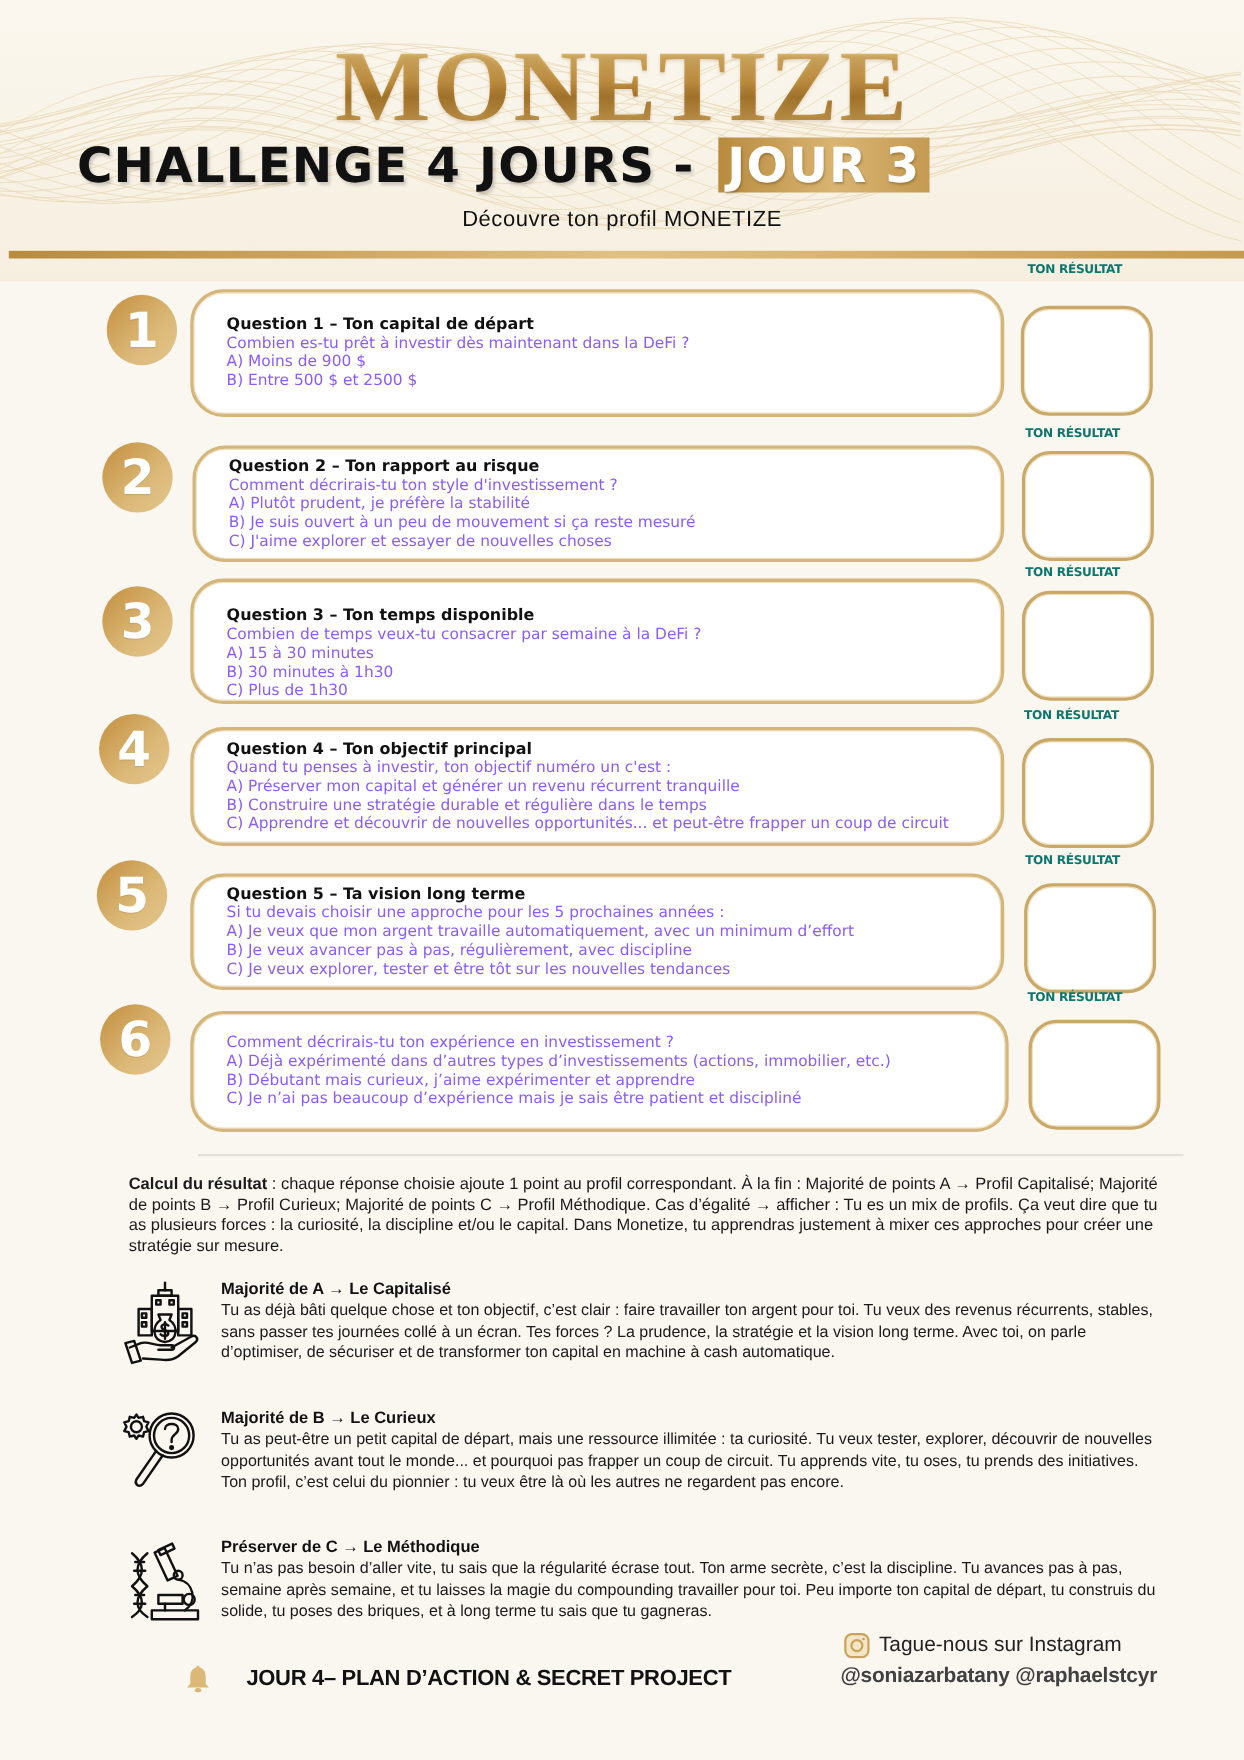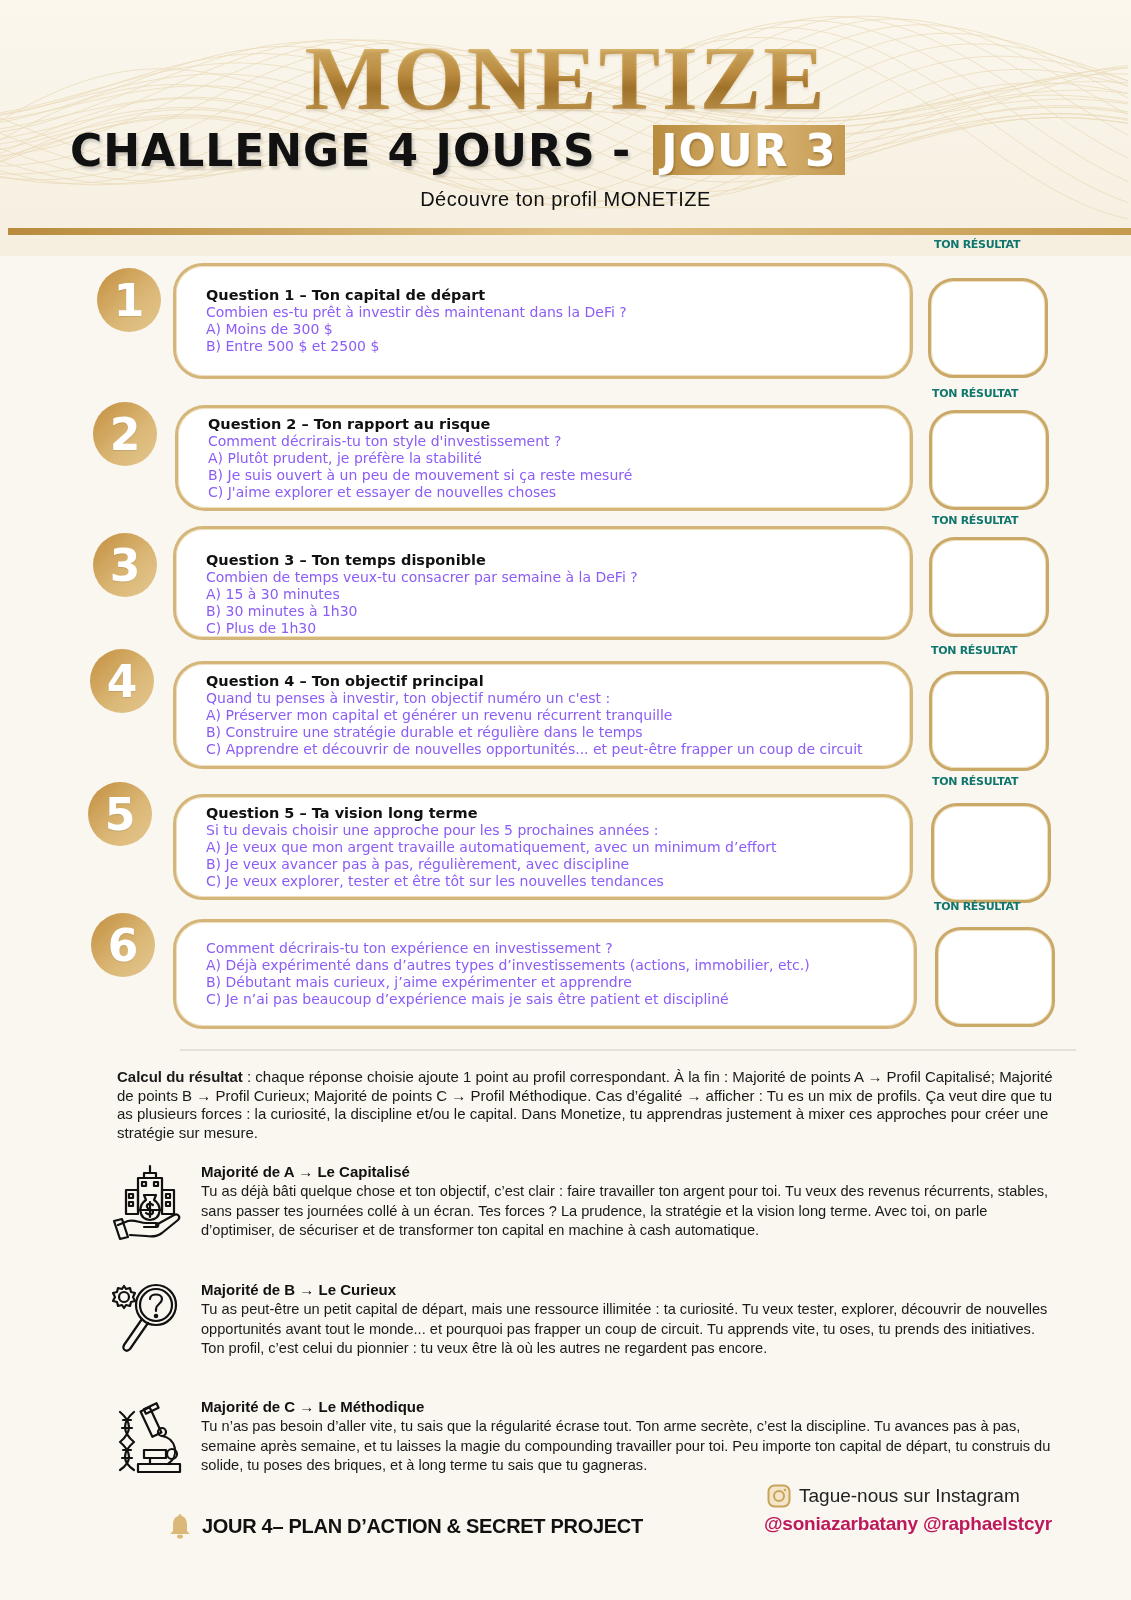--- a/index.html
+++ b/index.html
@@ -97,32 +97,32 @@
     position: absolute; left: 91px; top: 0;
     font-family: "Liberation Sans", sans-serif; font-weight: bold; font-size: 15px; color: #111;
   }
   .profile .pbody {
     position: absolute; left: 91px; top: 19px; width: 850px;
     font-family: "Liberation Sans", sans-serif; font-size: 14.6px; line-height: 19.6px; color: #1a1a1a;
   }
 
   
   .next-day {
-    position: absolute; left: 168px; top: 1513px; display: flex; align-items: center;
+    position: absolute; left: 168px; top: 1513px; display: flex; align-items: center; gap: 22px;
   }
   .next-day .bell { width: 24px; height: 26px; margin-right: 10px; }
   .next-day span {
     font-family: "Liberation Sans", sans-serif; font-weight: bold; font-size: 20px; color: #111; letter-spacing: -0.3px;
   }
   .insta-row { position: absolute; left: 767px; top: 1484px; display: flex; align-items: center; }
   .insta-row .ig { width: 24px; height: 24px; margin-right: 8px; }
   .insta-row span { font-family: "Liberation Sans", sans-serif; font-size: 19px; color: #222; }
   .handles {
     position: absolute; left: 764px; top: 1513px;
-    font-family: "Liberation Sans", sans-serif; font-weight: bold; font-size: 19px; color: #be185d; letter-spacing: -0.2px;
+    font-family: "Liberation Sans", sans-serif; font-weight: bold; font-size: 19px; color: #404040; letter-spacing: -0.2px;
   }
 </style>
 </head>
 <body>
 
 <div class="page">
 
   <div class="header">
     <svg class="waves" width="1131" height="236">
       <g fill="none" stroke="#e4d2a8" stroke-width="0.8" opacity="0.7" id="wavegroup">
@@ -164,21 +164,21 @@
     <div class="subtitle">Découvre ton profil MONETIZE</div>
   </div>
   <div class="gold-rule"></div>
 
   <div id="questions">
       <div class="q-block">
         <div class="num-circle" style="left: 97px; top: 268px;">1</div>
         <div class="q-card" style="left: 173px; top: 263px; width: 740px; height: 116px;">
           <div class="q-title">Question 1 – Ton capital de départ</div>
           <div class="q-line">Combien es-tu prêt à investir dès maintenant dans la DeFi ?</div>
-          <div class="q-line">A) Moins de 300 $</div>
+          <div class="q-line">A) Moins de 900 $</div>
           <div class="q-line">B) Entre 500 $ et 2500 $</div>
         </div>
         <div class="result-label" style="left: 934px; top: 238px;">TON RÉSULTAT</div>
         <div class="result-box" style="left: 928px; top: 278px;"></div>
       </div>
       <div class="q-block">
         <div class="num-circle" style="left: 93px; top: 402px;">2</div>
         <div class="q-card" style="left: 175px; top: 405px; width: 738px; height: 106px;">
           <div class="q-title">Question 2 – Ton rapport au risque</div>
           <div class="q-line">Comment décrirais-tu ton style d'investissement ?</div>
@@ -298,21 +298,21 @@
         <rect x="36" y="10" width="10" height="28" transform="rotate(-25 41 24)"></rect>
         <rect x="34" y="8" width="14" height="5" transform="rotate(-25 41 10)"></rect>
         <circle cx="52" cy="34" r="4"></circle>
         <path d="M52 38 C66 40 70 58 58 66"></path>
         <circle cx="62" cy="56" r="5"></circle>
         <rect x="34" y="52" width="22" height="8"></rect>
         <rect x="28" y="66" width="42" height="8"></rect>
         <line x1="40" y1="60" x2="40" y2="66"></line>
       </g>
     </svg>
-    <div class="ptitle">Majorité de C → Le Méthodique</div>
+    <div class="ptitle">Préserver de C → Le Méthodique</div>
     <div class="pbody">Tu n’as pas besoin d’aller vite, tu sais que la régularité écrase tout. Ton arme secrète, c’est la discipline. Tu avances pas à pas, semaine après semaine, et tu laisses la magie du compounding travailler pour toi. Peu importe ton capital de départ, tu construis du solide, tu poses des briques, et à long terme tu sais que tu gagneras.</div>
   </div>
 
   <div class="next-day">
     <svg class="bell" viewBox="0 0 24 26">
       <path d="M12 1 C13 1 13.5 2 13.5 3 C18 4 19 8 19 12 L19 18 L22 21 L2 21 L5 18 L5 12 C5 8 6 4 10.5 3 C10.5 2 11 1 12 1 Z" fill="#dcb878"></path>
       <ellipse cx="12" cy="23.5" rx="3" ry="2" fill="#dcb878"></ellipse>
     </svg>
     <span>JOUR 4– PLAN D’ACTION &amp; SECRET PROJECT</span>
   </div>

